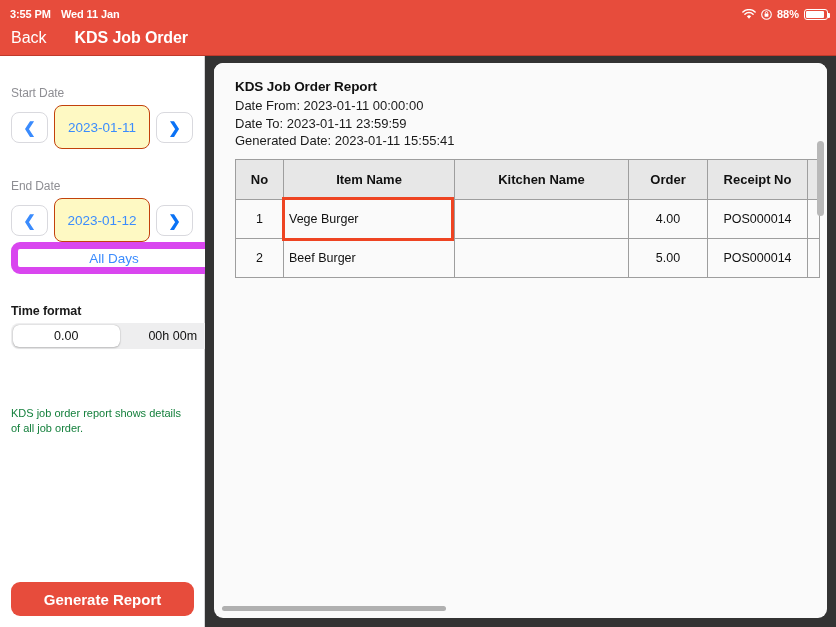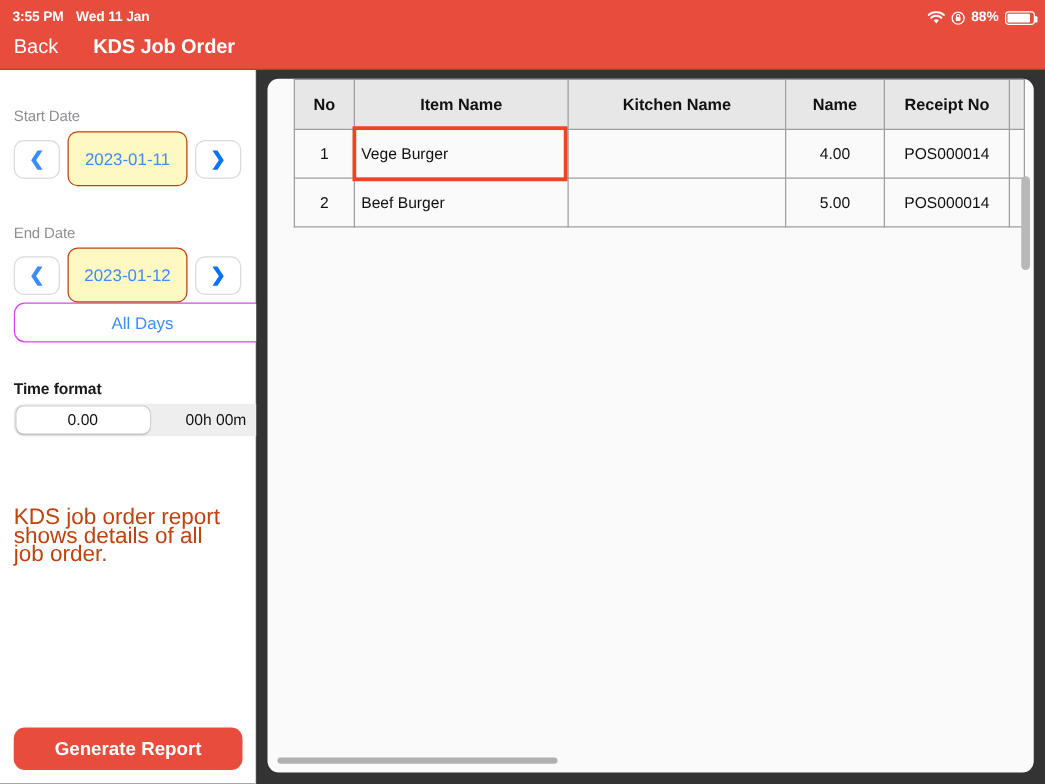--- a/index.html
+++ b/index.html
@@ -159,21 +159,21 @@
     display: flex;
     align-items: center;
     justify-content: center;
     color: #3b8cfd;
     font-size: 13.5px;
   }
 
   .pill-btn {
     width: 206px;
     height: 32px;
-    border: 1px solid #d946ef;
+    border: 7px solid #d946ef;
     border-radius: 9px;
     background: #ffffff;
     display: flex;
     align-items: center;
     justify-content: center;
     color: #3b8cfd;
     font-size: 13.5px;
   }
 
   .segmented {
@@ -197,23 +197,23 @@
   .seg.active {
     background: #ffffff;
     box-shadow: 0 0 1px rgba(0,0,0,0.35), 0 1px 2px rgba(0,0,0,0.18);
   }
 
   .hint-text {
     position: absolute;
     left: 11px;
     top: 350px;
     width: 178px;
-    font-size: 18px;
+    font-size: 11px;
     line-height: 15px;
-    color: #c2410c;
+    color: #15803d;
   }
 
   .generate-btn {
     position: absolute;
     left: 11px;
     bottom: 11px;
     width: 183px;
     height: 34px;
     background: #e74c3c;
     border: none;
@@ -399,29 +399,35 @@
     </div>
 
     <div class="hint-text">KDS job order report shows details of all job order.</div>
 
     <button class="generate-btn">Generate Report</button>
   </div>
 
   <div class="main-area">
     <div class="report-panel">
 
+      <div class="report-head">
+        <div class="rep-title">KDS Job Order Report</div>
+        <div class="rep-line">Date From: 2023-01-11 00:00:00</div>
+        <div class="rep-line">Date To: 2023-01-11 23:59:59</div>
+        <div class="rep-line">Generated Date: 2023-01-11 15:55:41</div>
+      </div>
 
       <div class="table-wrap">
         <table class="report">
           <thead>
             <tr>
               <th class="col-no">No</th>
               <th class="col-item">Item Name</th>
               <th class="col-kit">Kitchen Name</th>
-              <th class="col-price">Name</th>
+              <th class="col-price">Order</th>
               <th class="col-rec">Receipt No</th>
               <th class="col-extra"></th>
             </tr>
           </thead>
           <tbody>
             <tr>
               <td class="col-no">1</td>
               <td class="col-item">Vege Burger</td>
               <td class="col-kit"></td>
               <td class="col-price">4.00</td>

